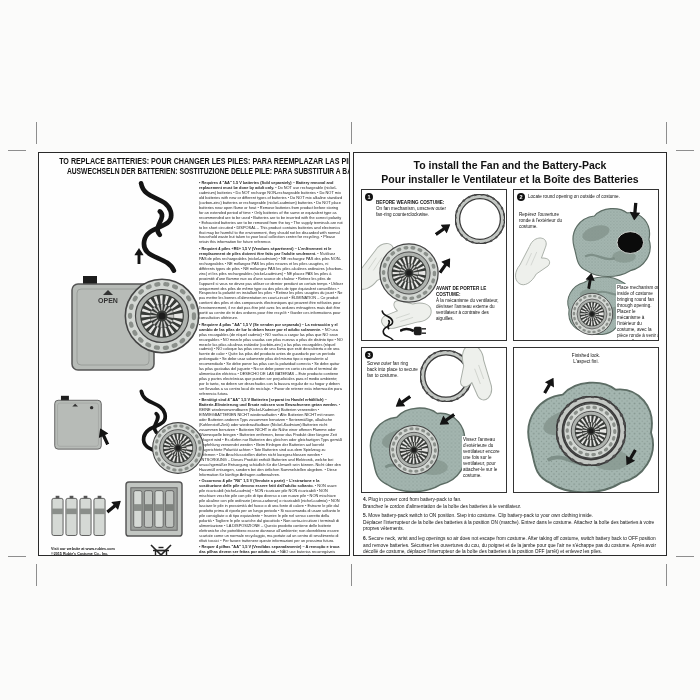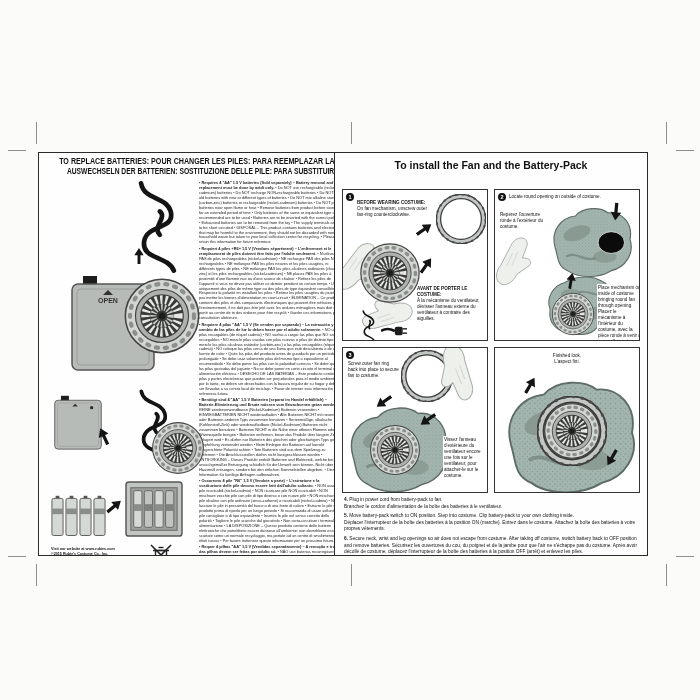--- a/index.html
+++ b/index.html
@@ -6,21 +6,21 @@
   .sheet{position:relative;width:700px;height:700px;background:#fbfbfa;overflow:hidden;
          font-family:"Liberation Sans",sans-serif;color:#111;}
   
   .cm{position:absolute;background:#8e8e8e;}
   .cm-v{width:1px;height:22px;}
   .cm-h{height:1px;width:18px;}
   
   .panel{position:absolute;top:152px;height:404px;background:#fefefe;border:1.4px solid #2a2a2a;
          box-sizing:border-box;overflow:hidden;}
   .panel-left{left:38px;width:312px;}
-  .panel-right{left:334px;width:314px;}
+  .panel-right{left:353px;width:314px;}
   
   .lp-title{margin-top:4px;text-align:center;font-weight:bold;line-height:1.18;}
   .lp-title .t1,.lp-title .t2{white-space:nowrap;transform-origin:50% 50%;}
   .lp-title .t1{font-size:8.2px;transform:scaleX(.87);}
   .lp-title .t2{font-size:8.2px;transform:scaleX(.82);}
   .lp-body{position:absolute;left:4px;right:4px;top:26px;bottom:2px;display:flex;}
   .lp-illus{position:relative;width:152px;flex:none;}
   .lp-illus .abs{position:absolute;}
   .lp-text{flex:1;font-size:3.9px;line-height:1.27;padding:2px 2px 0 4px;color:#1c1c1c;}
   .wblock{margin:0 0 1.5px 0;}
@@ -228,20 +228,21 @@
           <span class="whead">• Requer 4 pilhas "AA" 1,5 V (Vendidas separadamente) – A remoção e troca das pilhas devem ser feitas por adulto só.</span>
           <span>• NÃO use baterias recarregáveis (níquel cádmio) • NÃO recarregue pilhas não recarregáveis • NÃO misture pilhas velhas e novas ou tipos diferentes de pilhas • NÃO misture pilhas alcalinas com normais (carbono-zinco) ou recarregáveis (níquel-cádmio) • NÃO deixe pilhas perto de chamas vivas ou fontes de calor • Remova pilhas do produto antes de armazenar durante um período prolongado • Usar somente baterias do mesmo tipo ou equivalente conforme recomendado • As baterias devem ser colocadas com a polaridade correta • As baterias descarregadas devem ser removidas do brinquedo • Os terminais de suprimento não devem entrar em contato para evitar curto-circuito • RECICLAGEM – Este produto contém pilhas e partes electrónicas que são prejudiciais ao ambiente, não deverá ser colocado no contentor de lixo doméstico, mas no contentor próprio de recolha para reciclar. • Por favor guarde esta informação para futura referência.</span>
         </p>
       </div>
     </div>
   </div>
 
   <div class="panel panel-right">
     <div class="rp-title">
       <div>To install the Fan and the Battery-Pack</div>
+      <div>Pour installer le Ventilateur et la Boîte des Batteries</div>
     </div>
 
     <div class="rp-grid">
 
       <div class="stepbox">
         <div class="numbadge">1</div>
         <div class="cap" style="left:14px;top:10px;width:74px">
           <b>BEFORE WEARING COSTUME:</b><br>
           <span>On fan mechanism, unscrew outer fan-ring counterclockwise.</span>
         </div>

